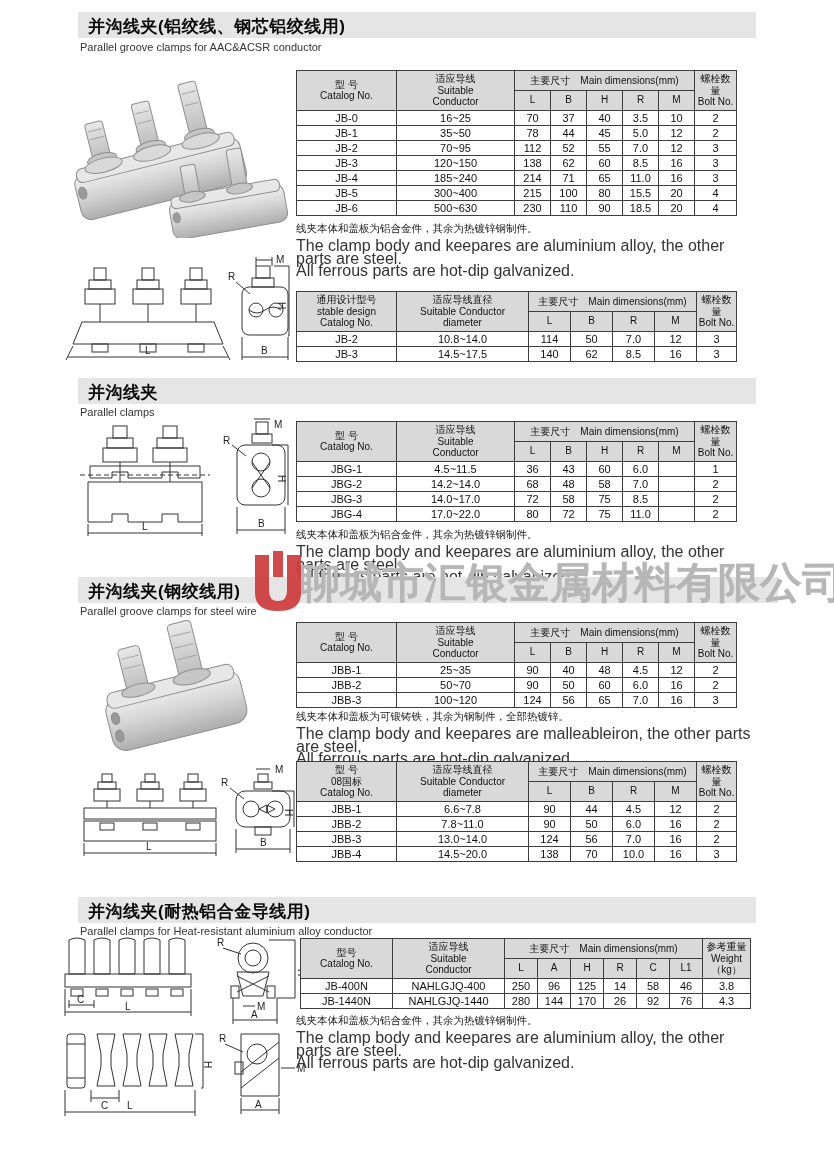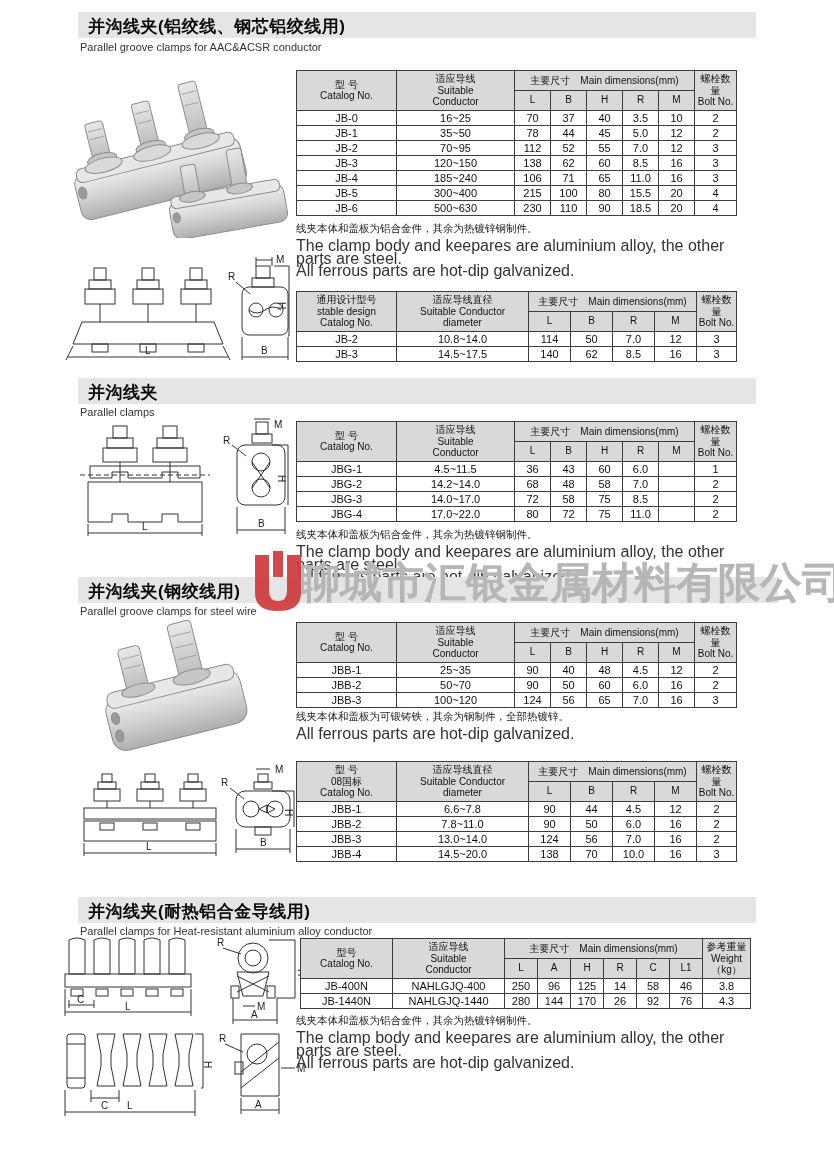--- a/index.html
+++ b/index.html
@@ -154,21 +154,21 @@
           <td>138</td>
           <td>62</td>
           <td>60</td>
           <td>8.5</td>
           <td>16</td>
           <td>3</td>
         </tr>
         <tr>
           <td>JB-4</td>
           <td>185~240</td>
-          <td>106</td>
+          <td>214</td>
           <td>71</td>
           <td>65</td>
           <td>11.0</td>
           <td>16</td>
           <td>3</td>
         </tr>
         <tr>
           <td>JB-5</td>
           <td>300~400</td>
           <td>215</td>
@@ -514,20 +514,21 @@
           <td>65</td>
           <td>7.0</td>
           <td>16</td>
           <td>3</td>
         </tr>
       </tbody>
     </table>
 
   <div class="note" style="left:296px;top:710px">
     <div class="ncn">线夹本体和盖板为可锻铸铁，其余为钢制件，全部热镀锌。</div>
+    <div class="nen">The clamp body and keepares are malleableiron, the other parts are steel,</div>
     <div class="nen">All ferrous parts are hot-dip galvanized.</div>
   </div>
 
   <svg class="art" style="left:72px;top:764px" width="226" height="106" viewBox="0 0 226 106">
     <g stroke="#333" fill="none" stroke-width="1">
       <g>
         <rect x="30" y="10" width="10" height="8"></rect>
           <rect x="26" y="18" width="18" height="7"></rect>
           <rect x="22" y="25" width="26" height="12"></rect>
           <line x1="35" y1="37" x2="35" y2="44"></line>

